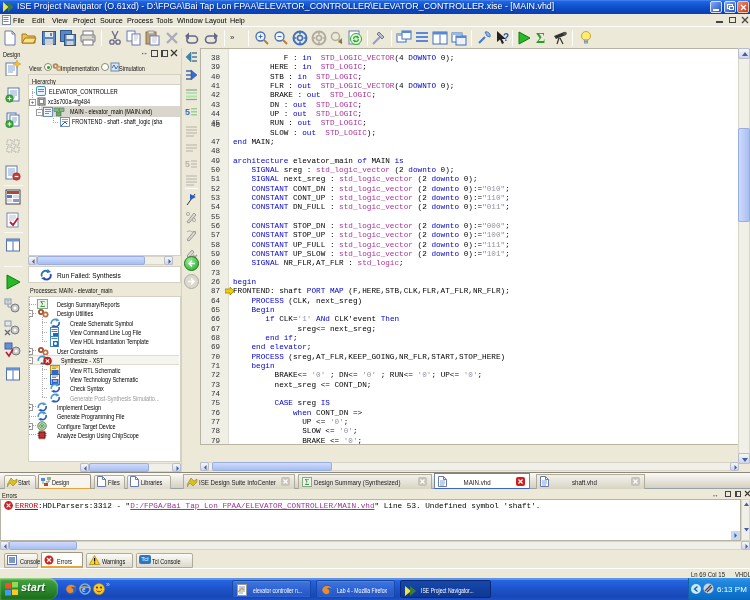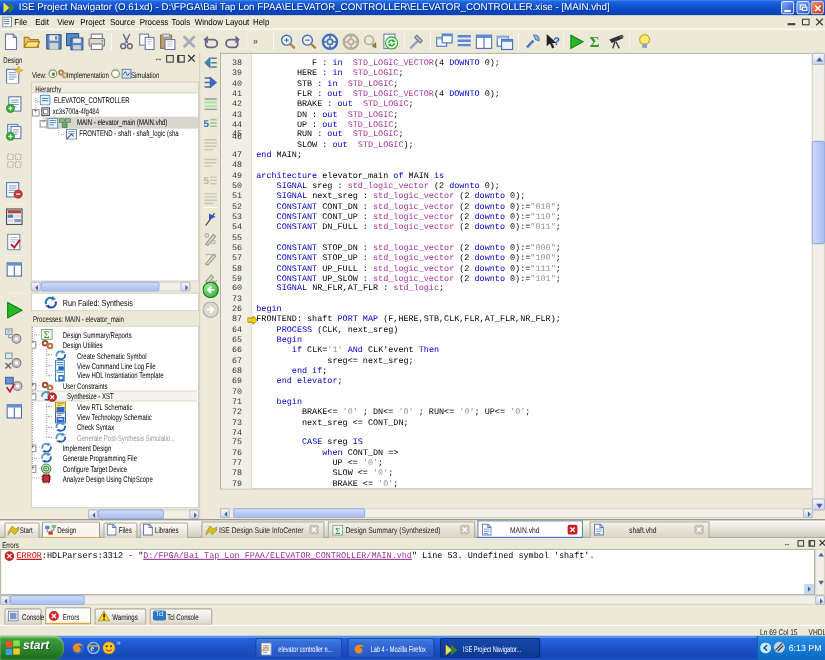--- a/index.html
+++ b/index.html
@@ -665,20 +665,21 @@
 <div class="cl" style="top:256.9px"><span class="p">    </span><span class="k">Begin</span></div>
 <div class="ln" style="top:266.2px">66</div>
 <div class="cl" style="top:266.2px"><span class="p">       </span><span class="k">if</span><span class="p"> CLK=</span><span class="s">'1'</span><span class="p"> </span><span class="k">ANd</span><span class="p"> CLK'event </span><span class="k">Then</span></div>
 <div class="ln" style="top:275.6px">67</div>
 <div class="cl" style="top:275.6px"><span class="p">              sreg&lt;= next_sreg;</span></div>
 <div class="ln" style="top:284.9px">68</div>
 <div class="cl" style="top:284.9px"><span class="p">       </span><span class="k">end if</span><span class="p">;</span></div>
 <div class="ln" style="top:294.2px">69</div>
 <div class="cl" style="top:294.2px"><span class="p">    </span><span class="k">end elevator</span><span class="p">;</span></div>
 <div class="ln" style="top:303.6px">70</div>
+<div class="cl" style="top:303.6px"><span class="p">    </span><span class="k">PROCESS</span><span class="p"> (sreg,AT_FLR,KEEP_GOING,NR_FLR,START,STOP_HERE)</span></div>
 <div class="ln" style="top:312.9px">71</div>
 <div class="cl" style="top:312.9px"><span class="p">    </span><span class="k">begin</span></div>
 <div class="ln" style="top:322.2px">72</div>
 <div class="cl" style="top:322.2px"><span class="p">         BRAKE&lt;= </span><span class="s">'0'</span><span class="p"> ; DN&lt;= </span><span class="s">'0'</span><span class="p"> ; RUN&lt;= </span><span class="s">'0'</span><span class="p">; UP&lt;= </span><span class="s">'0'</span><span class="p">;</span></div>
 <div class="ln" style="top:331.6px">73</div>
 <div class="cl" style="top:331.6px"><span class="p">         next_sreg &lt;= CONT_DN;</span></div>
 <div class="ln" style="top:340.9px">74</div>
 <div class="ln" style="top:350.2px">75</div>
 <div class="cl" style="top:350.2px"><span class="p">         </span><span class="k">CASE</span><span class="p"> sreg </span><span class="k">IS</span></div>
 <div class="ln" style="top:359.5px">76</div>

